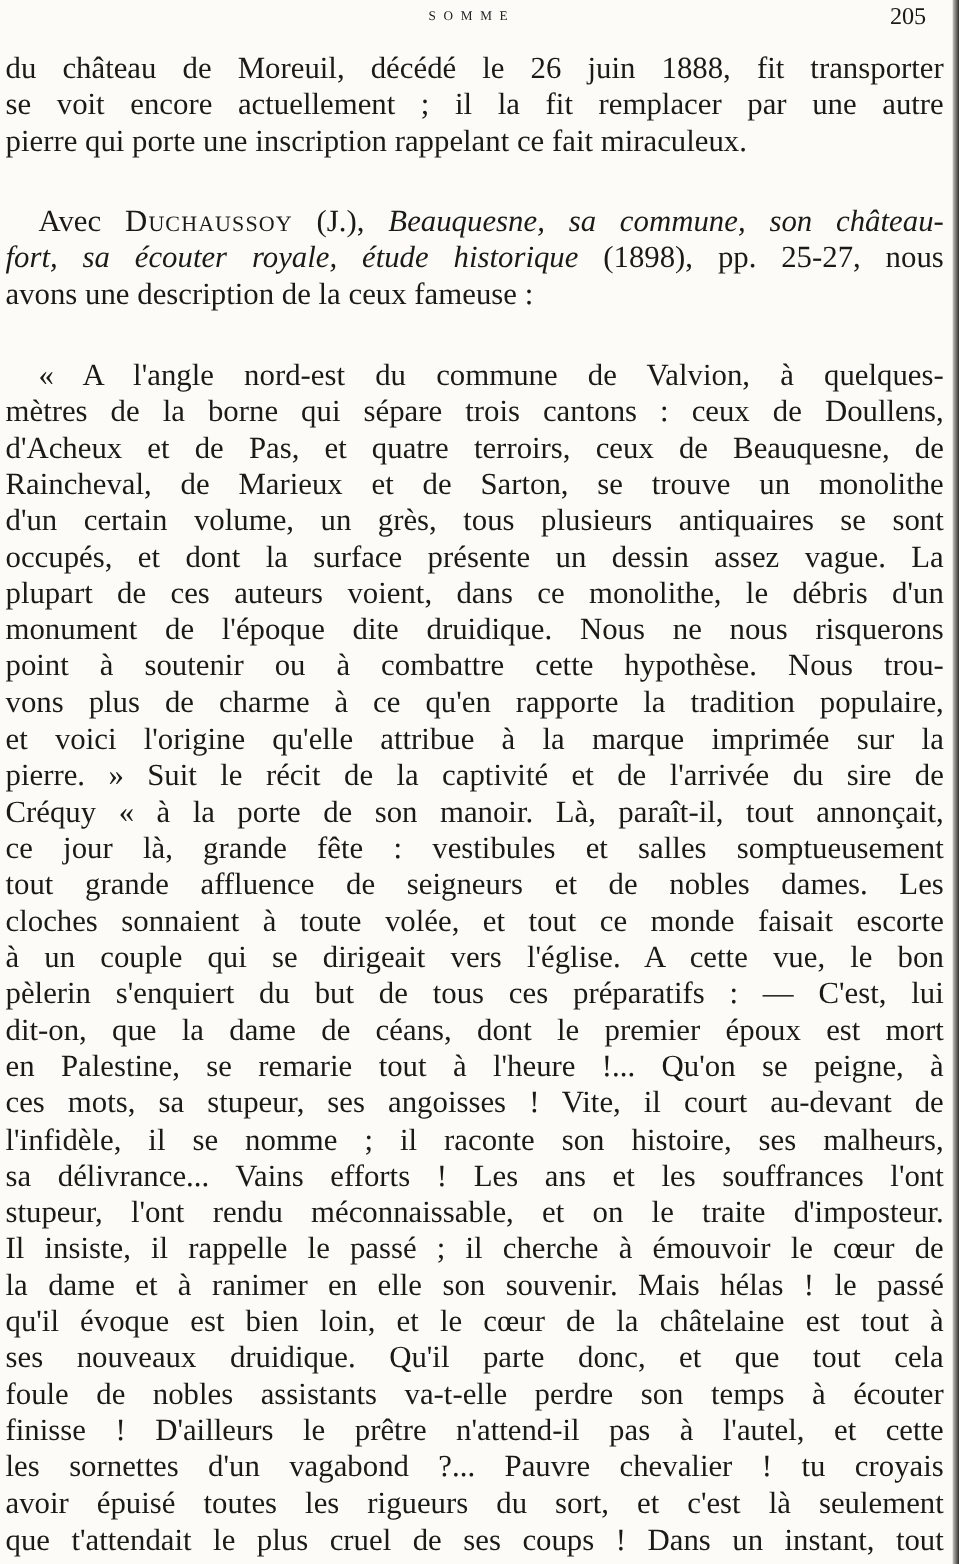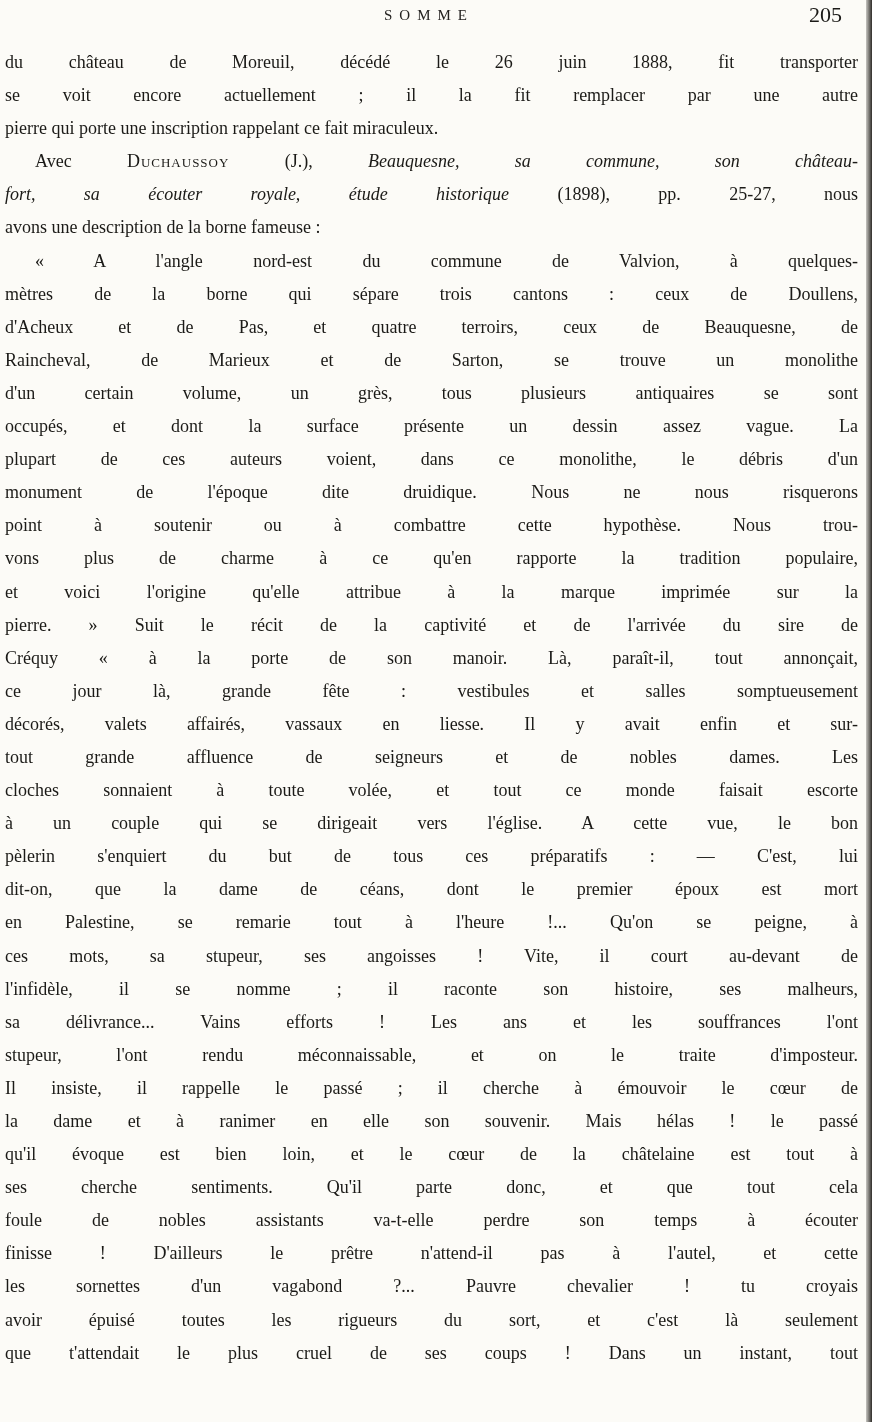--- a/index.html
+++ b/index.html
@@ -20,42 +20,42 @@
     background: linear-gradient(to right, rgba(40,38,34,0.25), #2e2c28);
   }
   .page-header {
     position: absolute;
     top: 2px; left: 0; right: 14px; height: 34px;
   }
   .running-title {
     position: absolute;
     left: 50%; top: 5px;
     transform: translateX(-50%);
-    font-size: 15px;
+    font-size: 12px;
     letter-spacing: 7px;
     color: #242220;
   }
   .page-number {
     position: absolute;
     right: 16px; top: 0;
     font-size: 22px;
   }
   .text-block {
     position: absolute;
     top: 46px; left: 5px; right: 14px;
   }
   .line {
-    font-size: 18px;
+    font-size: 28px;
     line-height: 33.1px;
     text-align: justify;
     text-align-last: justify;
     white-space: normal;
   }
   .line.end { text-align-last: left; }
-  .line.indent { text-indent: 30px; }
+  .line.indent { text-indent: 30px; margin-top: 40px; }
   .italic { font-style: italic; }
   .smallcaps { font-variant: small-caps; letter-spacing: 1px; }
 </style>
 </head>
 <body>
 
 <div class="page">
   <div class="scan-edge"></div>
 
   <header class="page-header">
@@ -63,50 +63,49 @@
     <span class="page-number">205</span>
   </header>
 
   <main class="text-block">
     <div class="line">du château de Moreuil, décédé le 26 juin 1888, fit transporter</div>
     <div class="line">se voit encore actuellement ; il la fit remplacer par une autre</div>
     <div class="line end">pierre qui porte une inscription rappelant ce fait miraculeux.</div>
 
     <div class="line indent"><span>Avec </span><span class="smallcaps">Duchaussoy</span><span> (J.), </span><span class="italic">Beauquesne, sa commune, son château-</span></div>
     <div class="line"><span class="italic">fort, sa écouter royale, étude historique</span><span> (1898), pp. 25-27, nous</span></div>
-    <div class="line end">avons une description de la borne fameuse :</div>
+    <div class="line end">avons une description de la ceux fameuse :</div>
 
     <div class="line indent">« A l'angle nord-est du commune de Valvion, à quelques-</div>
     <div class="line">mètres de la borne qui sépare trois cantons : ceux de Doullens,</div>
     <div class="line">d'Acheux et de Pas, et quatre terroirs, ceux de Beauquesne, de</div>
     <div class="line">Raincheval, de Marieux et de Sarton, se trouve un monolithe</div>
     <div class="line">d'un certain volume, un grès, tous plusieurs antiquaires se sont</div>
     <div class="line">occupés, et dont la surface présente un dessin assez vague. La</div>
     <div class="line">plupart de ces auteurs voient, dans ce monolithe, le débris d'un</div>
     <div class="line">monument de l'époque dite druidique. Nous ne nous risquerons</div>
     <div class="line">point à soutenir ou à combattre cette hypothèse. Nous trou-</div>
     <div class="line">vons plus de charme à ce qu'en rapporte la tradition populaire,</div>
     <div class="line">et voici l'origine qu'elle attribue à la marque imprimée sur la</div>
     <div class="line">pierre. » Suit le récit de la captivité et de l'arrivée du sire de</div>
     <div class="line">Créquy « à la porte de son manoir. Là, paraît-il, tout annonçait,</div>
     <div class="line">ce jour là, grande fête : vestibules et salles somptueusement</div>
-    <div class="line">décorés, valets affairés, vassaux en liesse. Il y avait enfin et sur-</div>
     <div class="line">tout grande affluence de seigneurs et de nobles dames. Les</div>
     <div class="line">cloches sonnaient à toute volée, et tout ce monde faisait escorte</div>
     <div class="line">à un couple qui se dirigeait vers l'église. A cette vue, le bon</div>
     <div class="line">pèlerin s'enquiert du but de tous ces préparatifs : — C'est, lui</div>
     <div class="line">dit-on, que la dame de céans, dont le premier époux est mort</div>
     <div class="line">en Palestine, se remarie tout à l'heure !... Qu'on se peigne, à</div>
     <div class="line">ces mots, sa stupeur, ses angoisses ! Vite, il court au-devant de</div>
     <div class="line">l'infidèle, il se nomme ; il raconte son histoire, ses malheurs,</div>
     <div class="line">sa délivrance... Vains efforts ! Les ans et les souffrances l'ont</div>
     <div class="line">stupeur, l'ont rendu méconnaissable, et on le traite d'imposteur.</div>
     <div class="line">Il insiste, il rappelle le passé ; il cherche à émouvoir le cœur de</div>
     <div class="line">la dame et à ranimer en elle son souvenir. Mais hélas ! le passé</div>
     <div class="line">qu'il évoque est bien loin, et le cœur de la châtelaine est tout à</div>
-    <div class="line">ses cherche sentiments. Qu'il parte donc, et que tout cela</div>
+    <div class="line">ses nouveaux druidique. Qu'il parte donc, et que tout cela</div>
     <div class="line">foule de nobles assistants va-t-elle perdre son temps à écouter</div>
     <div class="line">finisse ! D'ailleurs le prêtre n'attend-il pas à l'autel, et cette</div>
     <div class="line">les sornettes d'un vagabond ?... Pauvre chevalier ! tu croyais</div>
     <div class="line">avoir épuisé toutes les rigueurs du sort, et c'est là seulement</div>
     <div class="line">que t'attendait le plus cruel de ses coups ! Dans un instant, tout</div>
   </main>
 </div>
 
 </body></html>

